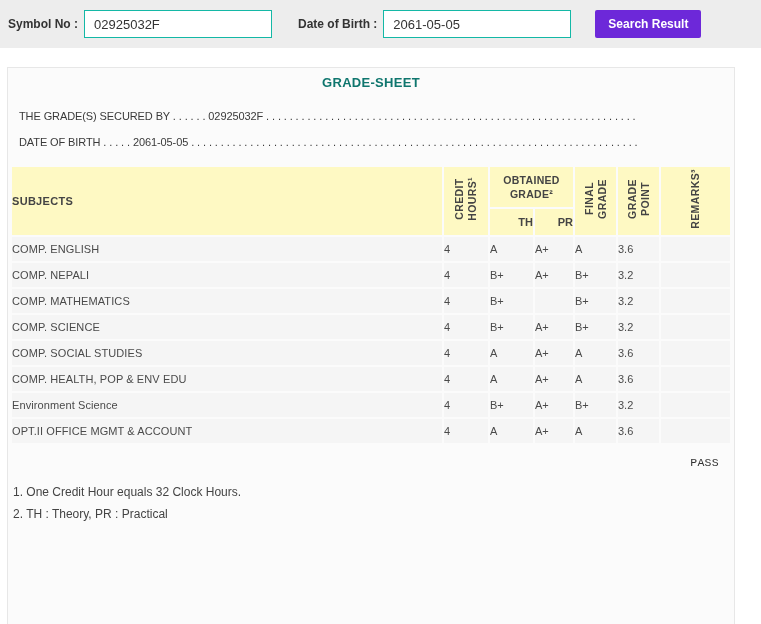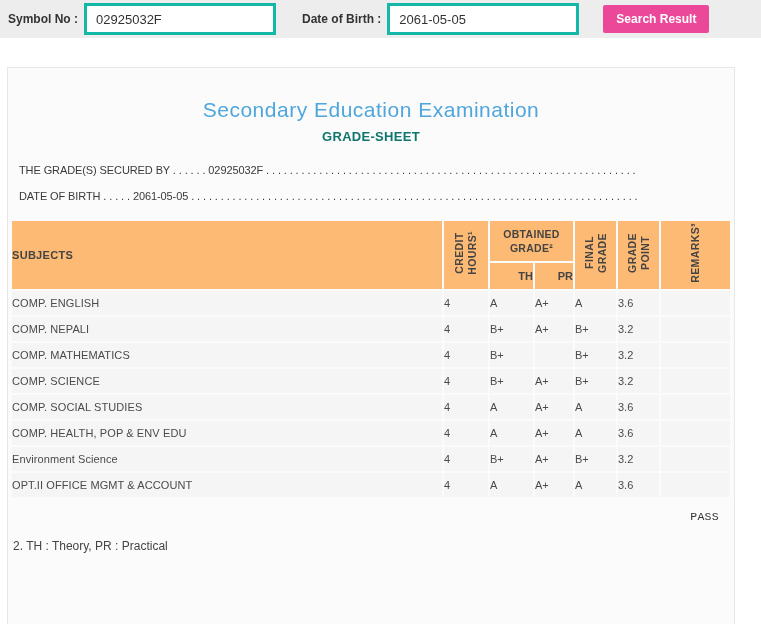--- a/index.html
+++ b/index.html
@@ -4,33 +4,33 @@
 <style>
   html,body{margin:0;padding:0;}
   body{
     width:761px;height:624px;overflow:hidden;position:relative;
     background:#ffffff;
     font-family:"Liberation Sans",sans-serif;
     -webkit-font-smoothing:antialiased;
   }
   
   .topbar{
-    width:761px;height:38px;background:#ededed;
+    width:761px;height:48px;background:#ededed;
     display:flex;align-items:center;box-sizing:border-box;padding-left:8px;
   }
   .topbar .lbl{font-size:12px;font-weight:bold;color:#333;white-space:nowrap;}
   .topbar .txt{
-    height:26px;width:168px;border:3px solid #14b8a6;background:#fff;
+    height:26px;width:168px;border:1px solid #14b8a6;background:#fff;
     font-family:"Liberation Sans",sans-serif;font-size:13px;color:#333;
     padding:0 9px;margin-left:6px;outline:none;
   }
   .lbl2{margin-left:26px;}
   .btn{
     margin-left:24px;height:28px;padding:0 13px;border:none;border-radius:2px;
-    background:#ec4899;color:#fff;font-size:12px;font-weight:bold;
+    background:#6d28d9;color:#fff;font-size:12px;font-weight:bold;
     font-family:"Liberation Sans",sans-serif;cursor:pointer;
   }
   
   .card{
     position:absolute;left:7px;top:67px;width:728px;height:640px;
     background:#fbfbfb;border:1px solid #e7e7e7;box-sizing:border-box;
   }
   .title{
     margin-top:30px;text-align:center;color:#4fa6dc;
     font-size:21px;font-weight:normal;letter-spacing:.5px;
@@ -42,21 +42,21 @@
   .info{margin:13px 0 0 11px;width:618px;}
   .iline{
     font-size:11px;color:#3a3a3a;line-height:26px;letter-spacing:-.1px;
     white-space:nowrap;overflow:hidden;
   }
   
   table.grades{
     margin:10px 2px 0 2px;width:722px;table-layout:fixed;
     border-collapse:separate;border-spacing:2px;
   }
-  table.grades th{background:#fdba74;color:#444;font-weight:bold;padding:0;}
+  table.grades th{background:#fef9c3;color:#444;font-weight:bold;padding:0;}
   th.subj-h{text-align:left;padding-left:10px;font-size:11px;letter-spacing:.3px;vertical-align:middle;}
   th.vcell{text-align:center;vertical-align:middle;}
   .vert{
     display:inline-block;writing-mode:vertical-rl;transform:rotate(180deg);
     white-space:pre-line;font-size:10.5px;line-height:13px;letter-spacing:.4px;
   }
   th.obt{
     height:40px;text-align:center;vertical-align:middle;
     font-size:10.5px;line-height:14px;white-space:pre-line;letter-spacing:.3px;
   }
@@ -77,21 +77,20 @@
 
 <div class="topbar">
   <span class="lbl">Symbol No :</span>
   <input class="txt" type="text" value="02925032F" style="">
   <span class="lbl lbl2">Date of Birth :</span>
   <input class="txt" type="text" value="2061-05-05" style="">
   <button class="btn">Search Result</button>
 </div>
 
 <div class="card">
-  <div class="title">Secondary Education Examination</div>
   <div class="subtitle">GRADE-SHEET</div>
 
   <div class="info">
     <div class="iline">THE GRADE(S) SECURED BY . . . . . . 02925032F . . . . . . . . . . . . . . . . . . . . . . . . . . . . . . . . . . . . . . . . . . . . . . . . . . . . . . . . . . . . . . . . . . . . . . . . . . . . . . . .</div>
     <div class="iline">DATE OF BIRTH . . . . . 2061-05-05 . . . . . . . . . . . . . . . . . . . . . . . . . . . . . . . . . . . . . . . . . . . . . . . . . . . . . . . . . . . . . . . . . . . . . . . . . . . . . . . . . . . .</div>
   </div>
 
   <table class="grades">
     <colgroup>
       <col style="width:430px">
@@ -192,16 +191,17 @@
         <td>A</td>
         <td>3.6</td>
         <td></td>
       </tr>
     </tbody>
   </table>
 
   <div class="result">PASS</div>
 
   <div class="notes">
+    <div>1. One Credit Hour equals 32 Clock Hours.</div>
     <div>2. TH : Theory, PR : Practical</div>
 
   </div>
 </div>
 
 </body></html>

